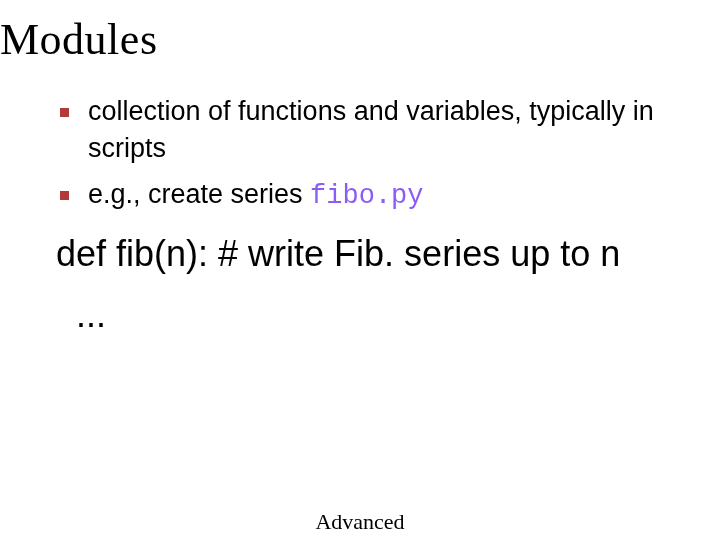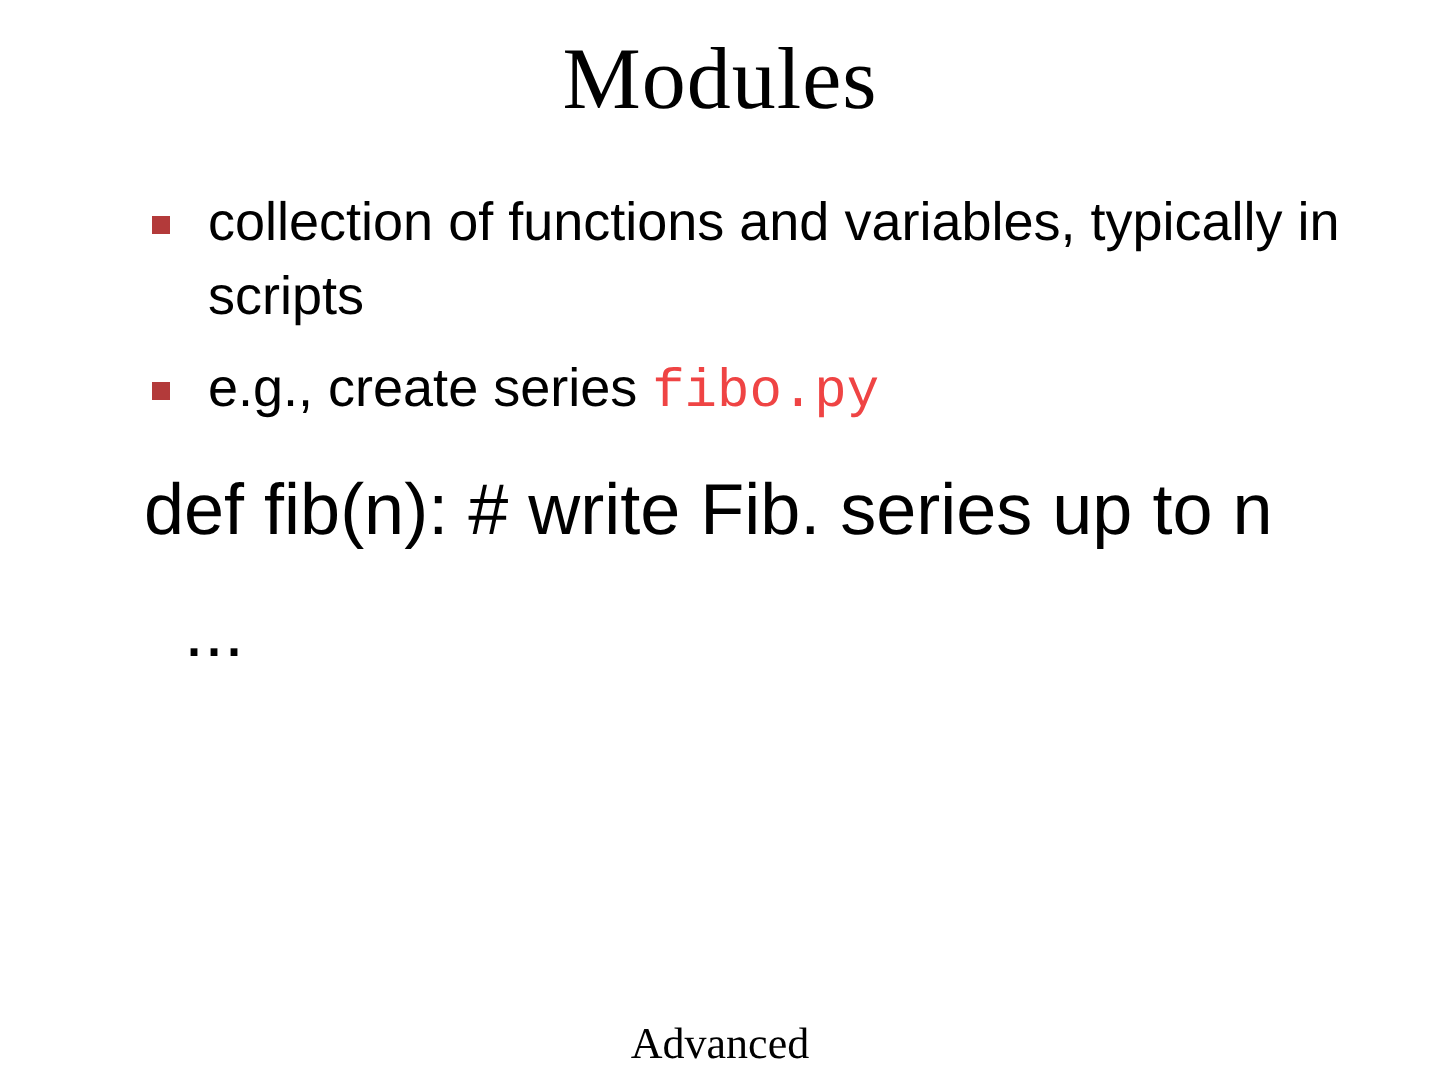--- a/index.html
+++ b/index.html
@@ -14,27 +14,27 @@
   }
   .slide {
     width: 720px;
     height: 540px;
     position: relative;
     box-sizing: border-box;
   }
   .title {
     font-family: "Comic Sans MS", "Comic Sans", cursive;
     font-size: 44px;
-    text-align: center;
+    text-align: left;
     margin-top: 14px;
     margin-bottom: 28px;
     letter-spacing: 0.5px;
   }
   .body {
-    padding-left: 72px;
+    padding-left: 56px;
     padding-right: 40px;
   }
   ul.bullets {
     list-style: none;
     margin: 0;
     padding: 0;
   }
   ul.bullets > li {
     position: relative;
     font-size: 27px;
@@ -46,21 +46,21 @@
     content: "";
     position: absolute;
     left: 4px;
     top: 15px;
     width: 9px;
     height: 9px;
     background: #b33a3a;
   }
   .code-inline {
     font-family: "Courier New", Courier, monospace;
-    color: #ef4444;
+    color: #8b5cf6;
   }
   .code-block {
     font-size: 36px;
     line-height: 1.7;
     margin-top: 4px;
   }
   .code-line {
     white-space: pre;
   }
   .footer {

